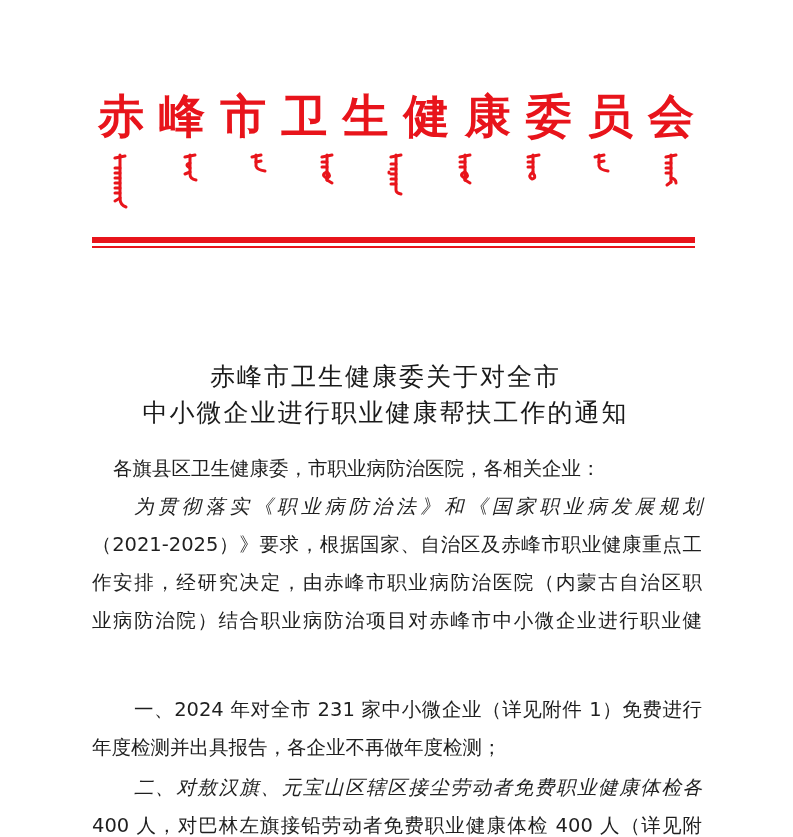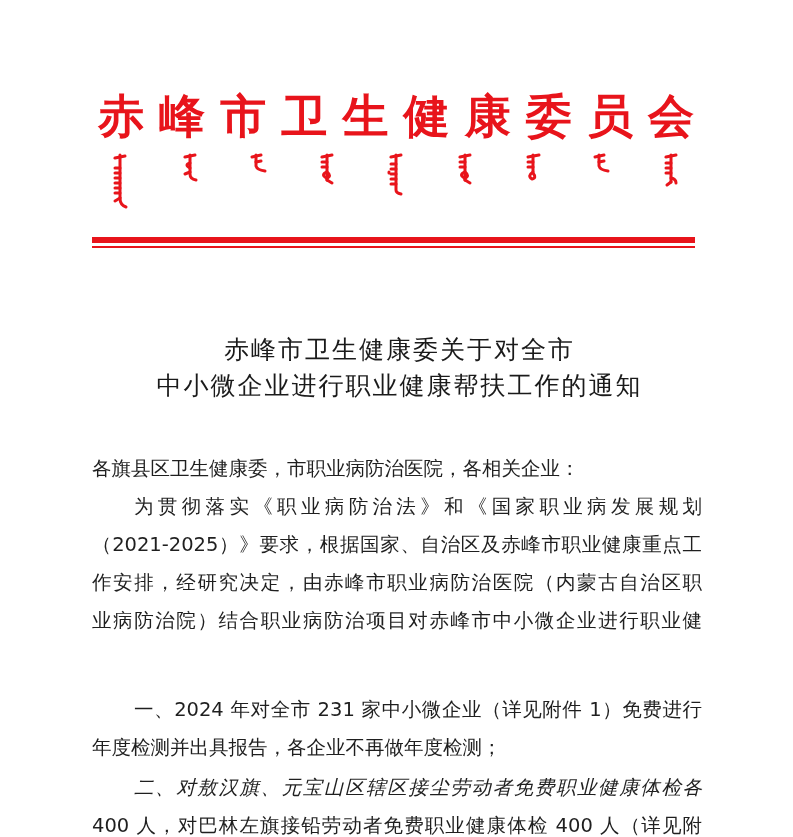--- a/index.html
+++ b/index.html
@@ -87,29 +87,30 @@
       font-size: 18px;
       line-height: 26px;
       color: #222222;
       letter-spacing: 0.5px;
       white-space: nowrap;
     }
 
     
     .notice-title-line {
       position: absolute;
-      left: 14px;
+      left: 0;
       width: 771px;
       text-align: center;
       font-family: "DejaVu Sans", "Liberation Sans", sans-serif;
       font-size: 25px;
       letter-spacing: 2px;
       line-height: 32px;
       color: #1a1a1a;
       white-space: nowrap;
+      margin-top: 27px;
     }
     .notice-title-line.l1 { top: 334px; }
     .notice-title-line.l2 { top: 370px; }
 
     
     .body-line {
       position: absolute;
       left: 92px;
       width: 610px;
       font-family: "DejaVu Sans", "Liberation Sans", sans-serif;
@@ -240,23 +241,23 @@
     </div>
   </div>
 
   <div class="red-rule-thick"></div>
   <div class="red-rule-thin"></div>
 
 
   <div class="notice-title-line l1">赤峰市卫生健康委关于对全市</div>
   <div class="notice-title-line l2">中小微企业进行职业健康帮扶工作的通知</div>
 
-  <div class="body-line last" style="top:455px;">各旗县区卫生健康委，市职业病防治医院，各相关企业：</div>
-
-  <div class="body-line indent" style="top:493px;">为贯彻落实《职业病防治法》和《国家职业病发展规划</div>
+  <div class="body-line last" style="top:455px;margin-left:21px;">各旗县区卫生健康委，市职业病防治医院，各相关企业：</div>
+
+  <div class="body-line indent" style="top:493px;font-style:italic;">为贯彻落实《职业病防治法》和《国家职业病发展规划</div>
   <div class="body-line" style="top:531px;">（2021-2025）》要求，根据国家、自治区及赤峰市职业健康重点工</div>
   <div class="body-line" style="top:569px;font-family:Liberation Serif, serif;">作安排，经研究决定，由赤峰市职业病防治医院（内蒙古自治区职</div>
   <div class="body-line" style="top:607px;">业病防治院）结合职业病防治项目对赤峰市中小微企业进行职业健</div>
 
   <div class="body-line indent" style="top:696px;">一、2024 年对全市 231 家中小微企业（详见附件 1）免费进行</div>
   <div class="body-line last" style="top:734px;">年度检测并出具报告，各企业不再做年度检测；</div>
 
   <div class="body-line indent" style="top:774px;font-style:italic;">二、对敖汉旗、元宝山区辖区接尘劳动者免费职业健康体检各</div>
   <div class="body-line" style="top:812px;">400 人，对巴林左旗接铅劳动者免费职业健康体检 400 人（详见附</div>
 

